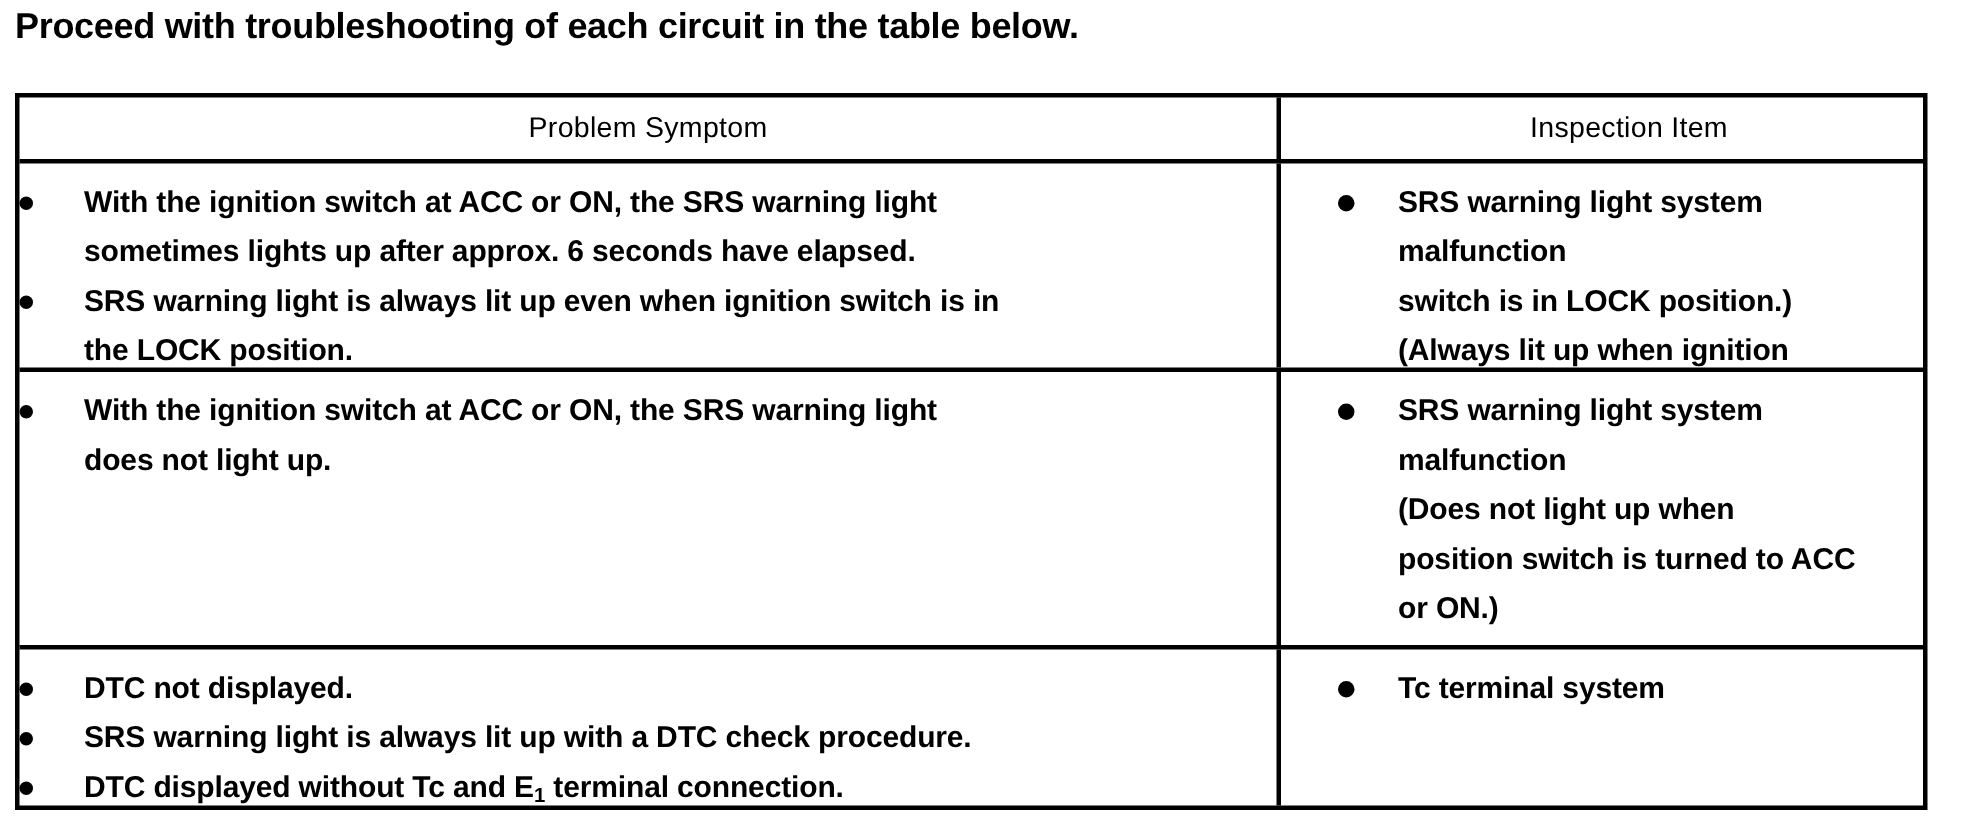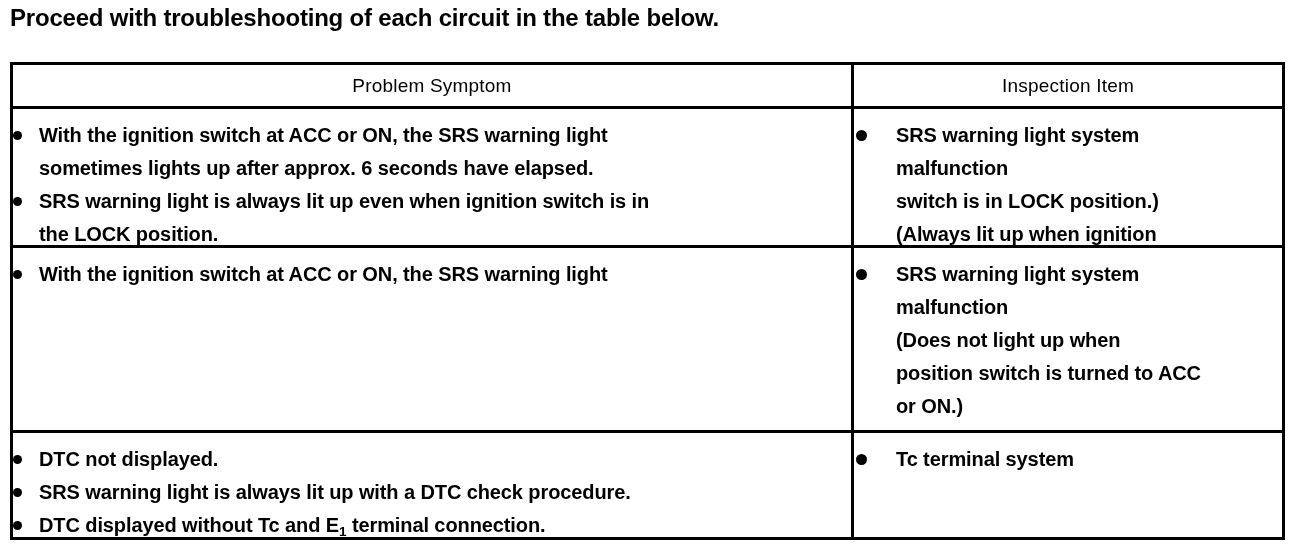--- a/index.html
+++ b/index.html
@@ -59,20 +59,21 @@
   .cell-left {
     width: 841px;            
     box-sizing: border-box;
     border-right: 3px solid #000;
     position: relative;
   }
   .cell-right {
     flex: 1;
     box-sizing: border-box;
     position: relative;
+    padding-left: 36px;
   }
 
   
   .row-head {
     height: 41px;
   }
   .row-head .cell-left,
   .row-head .cell-right {
     display: flex;
     align-items: center;
@@ -106,21 +107,21 @@
     padding: 10px 0 0 0;
   }
 
   ul.bullets li {
     position: relative;
     margin: 0;
   }
 
   
   .left-col li {
-    padding-left: 26px;
+    padding-left: 43px;
     margin-left: 10px;
   }
   
   .right-col li {
     padding-left: 42px;
     margin-left: 5px;
   }
 
   li.bulleted::before {
     content: "";
@@ -183,20 +184,21 @@
             <li class="cont">switch is in LOCK position.)</li>
             <li class="cont">(Always lit up when ignition</li>
           </ul>
       </div>
     </div>
 
     <div class="row row-2">
       <div class="cell-left">
         <ul class="bullets left-col">
             <li class="bulleted">With the ignition switch at ACC or ON, the SRS warning light</li>
+            <li class="cont">does not light up.</li>
           </ul>
       </div>
       <div class="cell-right">
         <ul class="bullets right-col">
             <li class="bulleted">SRS warning light system</li>
             <li class="cont">malfunction</li>
             <li class="cont">(Does not light up when</li>
             <li class="cont">position switch is turned to ACC</li>
             <li class="cont">or ON.)</li>
           </ul>

